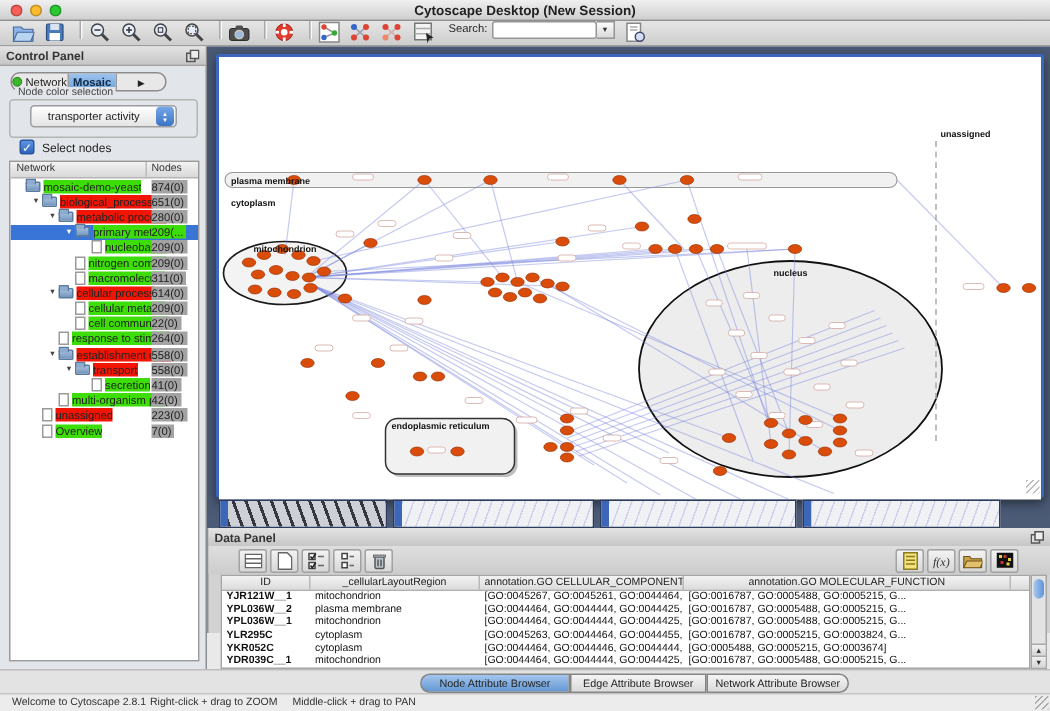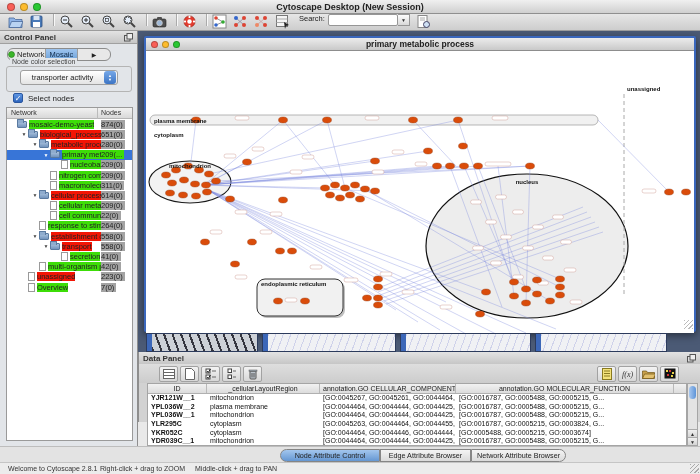--- a/index.html
+++ b/index.html
@@ -26,21 +26,21 @@
   .search-drop{width:12px;height:12px;border:1px solid #969696;border-left:none;background:linear-gradient(#fdfdfd,#d8d8d8);
     font-size:5px;line-height:11px;text-align:center;color:#333}
   
   .cpanel{position:absolute;left:0;top:31px;width:138px;height:415px;background:#e2e5e9;border-right:1px solid #8e8e8e}
   .phead{height:13px;background:linear-gradient(#e3e3e3,#c6c6c6);border-bottom:1px solid #a0a0a0;
     display:flex;align-items:center;justify-content:space-between;padding:0 4px}
   .phead span{font-size:8px;font-weight:bold;color:#333}
   .tabbar{position:absolute;left:7px;top:17px;width:104px;height:13px;display:flex;
     border:1px solid #8c8c8c;border-radius:6px;overflow:hidden;background:#e8e8e8}
   .tabseg{flex:1;display:flex;align-items:center;justify-content:center;font-size:7.5px;gap:2px;border-right:1px solid #9b9b9b}
-  .tabseg.selected{background:linear-gradient(#9ec4ee,#6fa3da);font-weight:normal;color:#102a48}
+  .tabseg.selected{background:linear-gradient(#9ec4ee,#6fa3da);font-weight:bold;color:#102a48}
   .tabarrow{width:12px;display:flex;align-items:center;justify-content:center;font-size:6px;color:#222;border-right:none}
   .groupbox{position:absolute;left:6px;top:35px;width:126px;height:26px;border:1px solid #b4b4b4;border-radius:3px}
   .grouplab{position:absolute;left:10px;top:27px;font-size:7px;color:#444;background:#e2e5e9;padding:0 2px}
   .combo{position:absolute;left:20px;top:39px;width:98px;height:15px;border:1px solid #9f9f9f;border-radius:3px;
     background:linear-gradient(#ffffff,#e4e4e4);display:flex;align-items:center}
   .combo-val{flex:1;text-align:center;font-size:7.5px}
   .stepper{width:12px;height:13px;margin-right:1px;border-radius:3px;background:linear-gradient(#76a8e8,#3c74c4);
     display:flex;flex-direction:column;align-items:center;justify-content:center;color:#fff;font-size:4px;line-height:4px}
   .checkrow{position:absolute;left:13px;top:62px;display:flex;align-items:center;gap:5px}
   .checkbox{width:10px;height:10px;border-radius:2px;background:linear-gradient(#5f97e4,#2d64bc);border:1px solid #2a57a0;
@@ -395,28 +395,20 @@
             <span class="ticon file"></span>
             <span class="tlabel green">Overview</span>
             <span class="tcount">7(0)</span>
           </div>
         </div>
     </div>
   </div>
 
   <div class="desktop">
     <div class="netwin">
-      <div class="nettitle">
-        <div class="lights">
-          <span class="tl r"></span>
-          <span class="tl y"></span>
-          <span class="tl g"></span>
-        </div>
-        <div class="net-title-text">primary metabolic process</div>
-      </div>
       <div class="canvas">
         <svg id="graph-svg" width="548" height="281" viewBox="0 0 548 281">
           <rect x="4" y="63" width="448" height="10" rx="5" fill="#f1f1f1" stroke="#999" stroke-width="0.7"></rect>
           <ellipse cx="44" cy="130" rx="41" ry="21" fill="#f3f3f3" stroke="#1a1a1a" stroke-width="1.1"></ellipse>
           <ellipse cx="381" cy="194" rx="101" ry="72" fill="#ededed" stroke="#111" stroke-width="1.2"></ellipse>
           <rect x="113" y="229" width="86" height="37" rx="8" fill="rgba(0,0,0,0.25)"></rect>
           <rect x="111" y="227" width="86" height="37" rx="8" fill="#f1f1f1" stroke="#333" stroke-width="1"></rect>
           <line x1="478" y1="42" x2="478" y2="242" stroke="#aaa" stroke-width="1" stroke-dasharray="4 3"></line>
           <g id="edges-layer">
               <line x1="58" y1="133" x2="291" y2="114" stroke="#7e8ade" stroke-width="0.8" opacity="0.45"></line>
@@ -728,21 +720,21 @@
         </div>
     </div>
     <div class="dscroll">
       <div class="dthumb"></div>
       <div class="darrow" style="bottom:8px">▲</div>
       <div class="darrow" style="bottom:0">▼</div>
     </div>
   </div>
 
   <div class="tabstrip">
-    <div class="btab sel" style="left:280px;width:100px;border-radius:7px 0 0 7px"><span>Node Attribute Control</span></div>
+    <div class="btab sel" style="left:280px;width:100px;border-radius:7px 0 0 7px"><span>Node Attribute Browser</span></div>
     <div class="btab" style="left:380px;width:91px"><span>Edge Attribute Browser</span></div>
     <div class="btab" style="left:471px;width:95px;border-radius:0 7px 7px 0"><span>Network Attribute Browser</span></div>
   </div>
 
   <div class="statusbar">
     <span class="status-item" style="left:8px">Welcome to Cytoscape 2.8.1</span>
     <span class="status-item" style="left:100px">Right-click + drag to ZOOM</span>
     <span class="status-item" style="left:195px">Middle-click + drag to PAN</span>
     <div class="appgrip"></div>
   </div>

